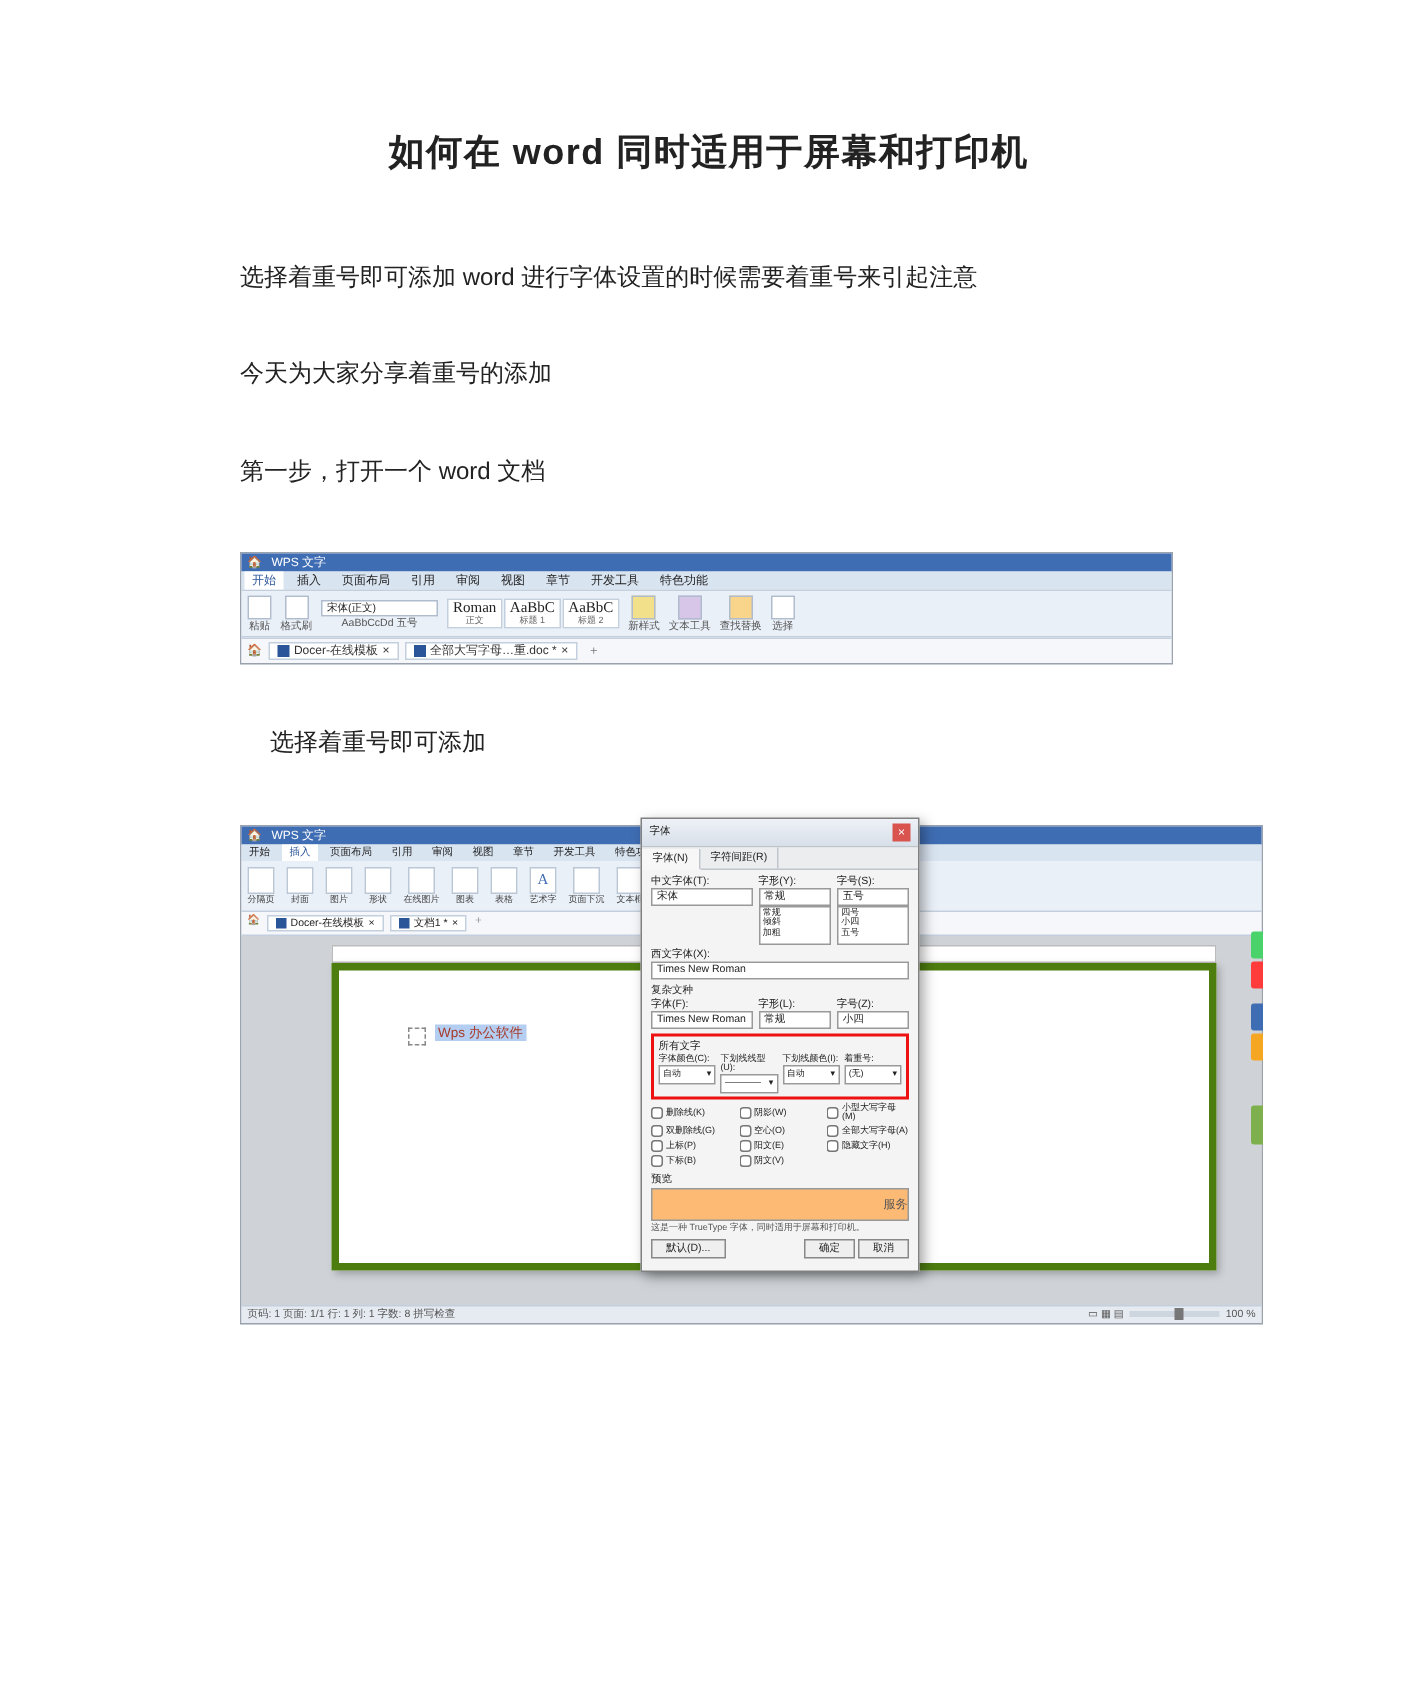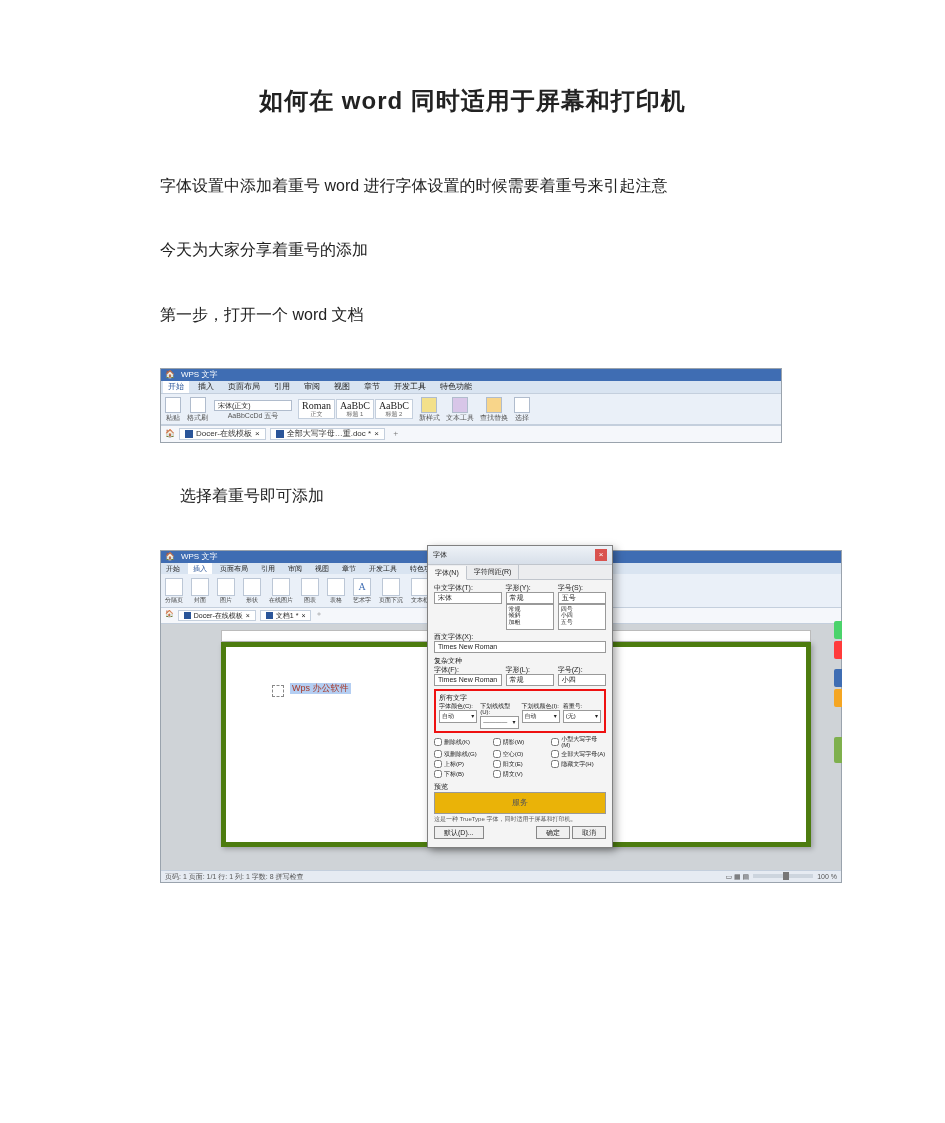--- a/index.html
+++ b/index.html
@@ -265,23 +265,23 @@
     display:grid;
     grid-template-columns: repeat(3,1fr);
     gap:1px 4px;
     font-size:6px;
     margin:3px 0;
   }
   .chkgrid label { display:flex; gap:2px; align-items:center; }
   .chkgrid input { width:8px; height:8px; margin:0; }
 
   .preview {
-    border:1px solid #999; background:#eab308;
+    border:1px solid #999; background:#fdba74;
     height:20px; margin-bottom:2px;
-    text-align:center;
+    text-align:right;
     font-family:"SimSun",serif;
     font-size:8px;
     line-height:20px;
     color:#555;
   }
   .note { font-size:6px; color:#555; margin-bottom:4px; }
   .dlg-buttons {
     display:flex; justify-content:space-between; align-items:center;
     padding:0 0 2px;
   }
@@ -293,21 +293,21 @@
   }
   .dlg-buttons .left { font-size:6px; display:flex; gap:2px; align-items:center;}
 </style>
 </head>
 <body>
 
 <div class="page">
 
   <h1 class="title">如何在 word 同时适用于屏幕和打印机</h1>
 
-  <p class="body-text">字体设置中添加着重号 word 进行字体设置的时候需要着重号来引起注意</p>
+  <p class="body-text">选择着重号即可添加 word 进行字体设置的时候需要着重号来引起注意</p>
   <p class="body-text">今天为大家分享着重号的添加</p>
   <p class="body-text">第一步，打开一个 word 文档</p>
 
   <div class="shot">
     <div class="titlebar">
       <span>🏠</span>
       <span>WPS 文字</span>
     </div>
     <div class="menutabs">
       <span class="active">开始</span>

